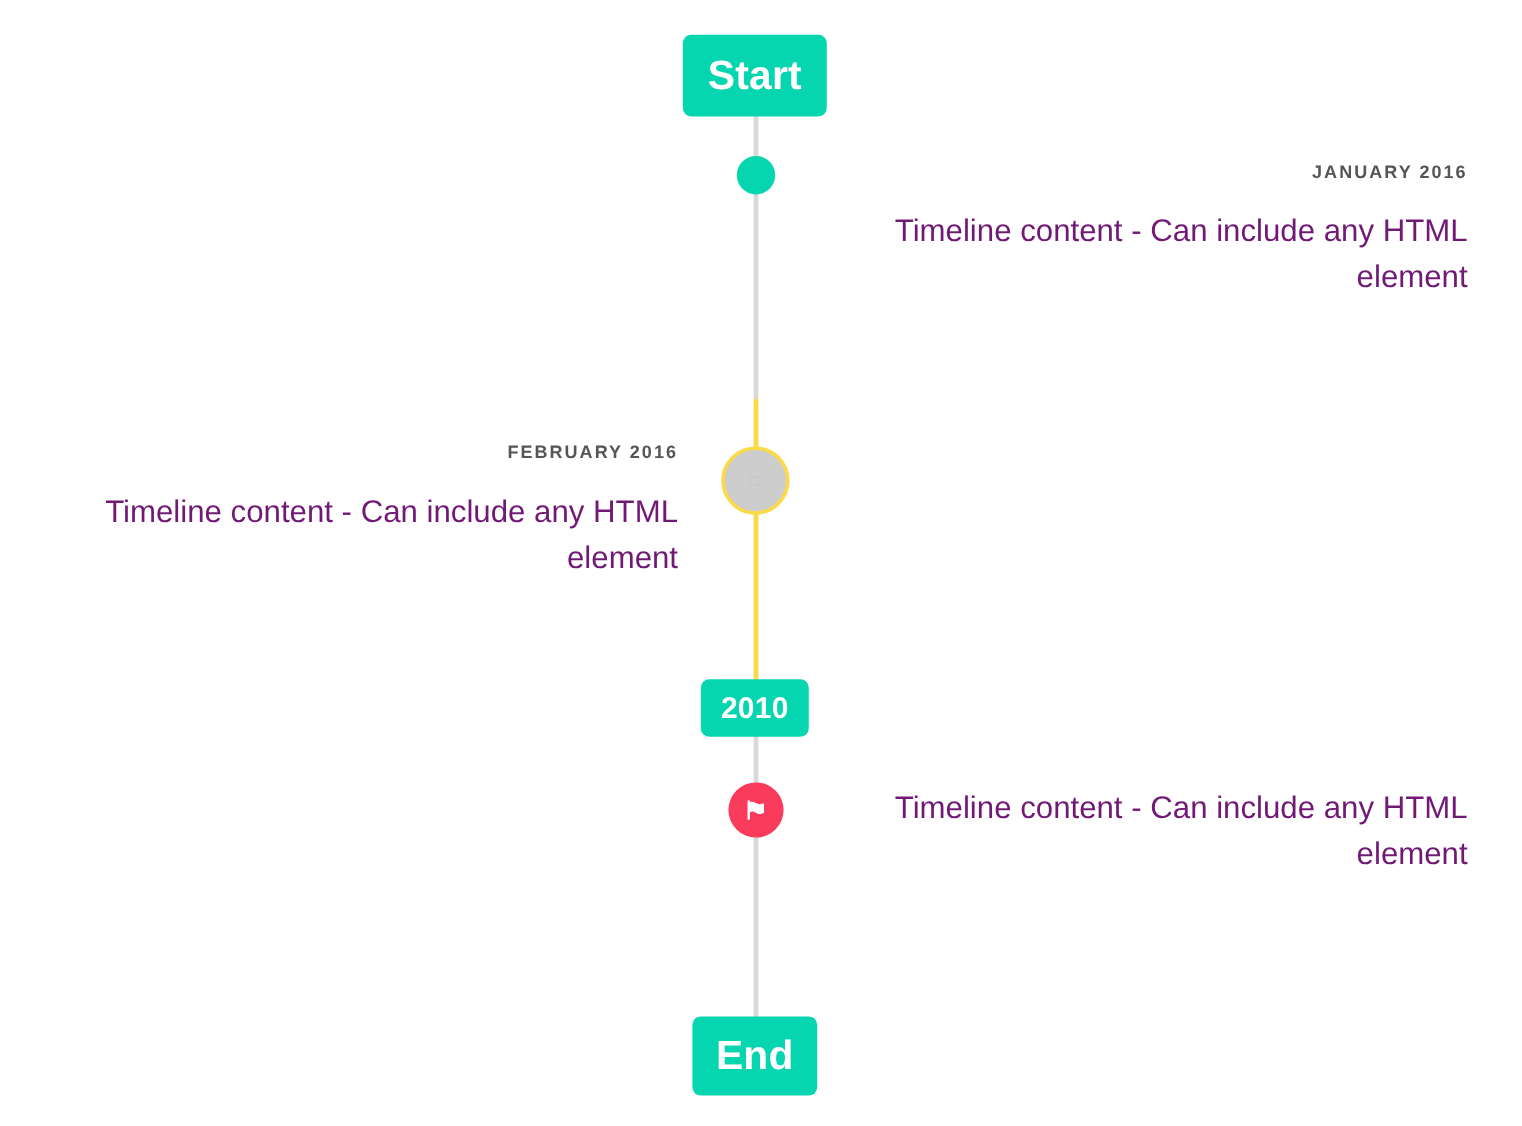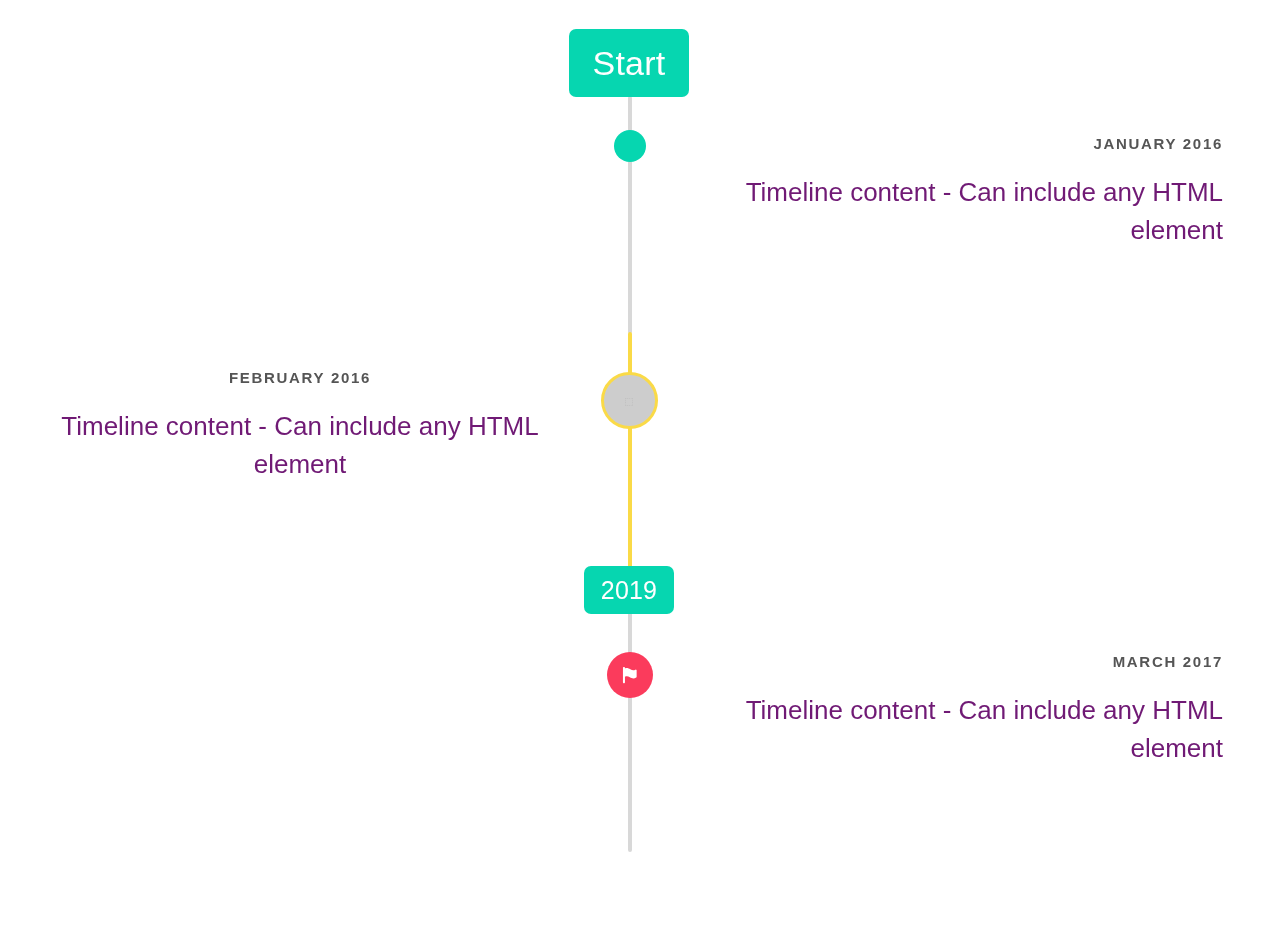--- a/index.html
+++ b/index.html
@@ -33,21 +33,21 @@
 
   
   .badge {
     position: absolute;
     background: #06d6b0;
     color: #ffffff;
     border-radius: 7px;
     display: flex;
     align-items: center;
     justify-content: center;
-    font-weight: 400;
+    font-weight: 700;
     letter-spacing: 0.2px;
     box-sizing: border-box;
   }
   .badge-start {
     left: 569px; top: 29px;
     width: 120px; height: 68px;
     font-size: 34px;
   }
   .badge-year {
     left: 584px; top: 566px;
@@ -108,21 +108,21 @@
   }
   .event-body {
     font-size: 26px;
     color: #701a75;
     line-height: 1.48;
     margin: 0;
     font-weight: 400;
   }
 
   .event-right { left: 693px; width: 530px; text-align: right; }
-  .event-left  { right: 703px; width: 530px; text-align: center; }
+  .event-left  { right: 703px; width: 530px; text-align: right; }
 
   .event-jan   { top: 136px; }
   .event-feb   { top: 370px; }
   .event-mar   { top: 654px; }
 </style>
 </head>
 <body>
 
 <div class="timeline">
 
@@ -142,27 +142,29 @@
 
   <div class="marker marker-ring">
     <span class="glyph">⬚</span>
   </div>
   <div class="event event-left event-feb">
     <p class="event-date">FEBRUARY 2016</p>
     <p class="event-body">Timeline content - Can include any HTML element</p>
   </div>
 
   <div class="badge badge-year">
-    <span>2019</span>
+    <span>2010</span>
   </div>
 
   <div class="marker marker-flag">
     <svg width="22" height="22" viewBox="0 0 24 24" aria-hidden="true">
       <path d="M5.4 3.2c.62 0 1.1.5 1.1 1.1v.55c2.3-.95 4.2.1 5.9.95 1.9.95 3.4 1.6 5.5.35a.9.9 0 0 1 1.35.78v7.1c0 .33-.17.63-.45.79-2.9 1.72-5.1.6-6.95-.33-1.8-.9-3.2-1.55-5.35-.5v6.0c0 .6-.49 1.1-1.1 1.1-.61 0-1.1-.5-1.1-1.1V4.3c0-.6.49-1.1 1.1-1.1z" fill="#ffffff"></path>
     </svg>
   </div>
   <div class="event event-right event-mar">
-    <p class="event-date">MARCH 2017</p>
     <p class="event-body">Timeline content - Can include any HTML element</p>
   </div>
 
+  <div class="badge badge-end">
+    <span>End</span>
+  </div>
 
 </div>
 
 </body></html>

